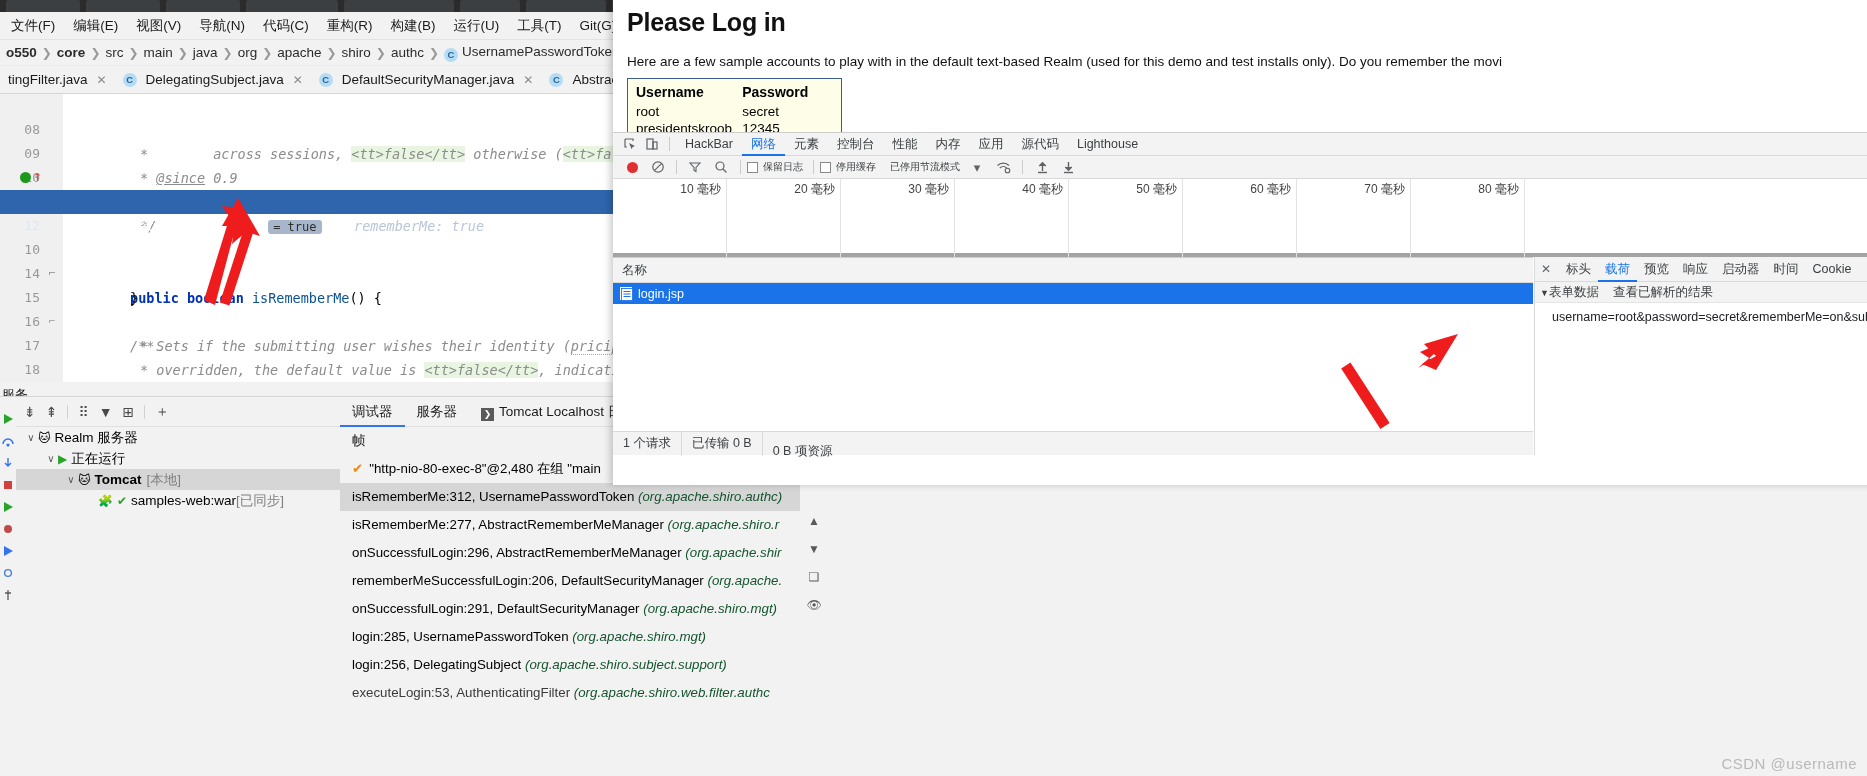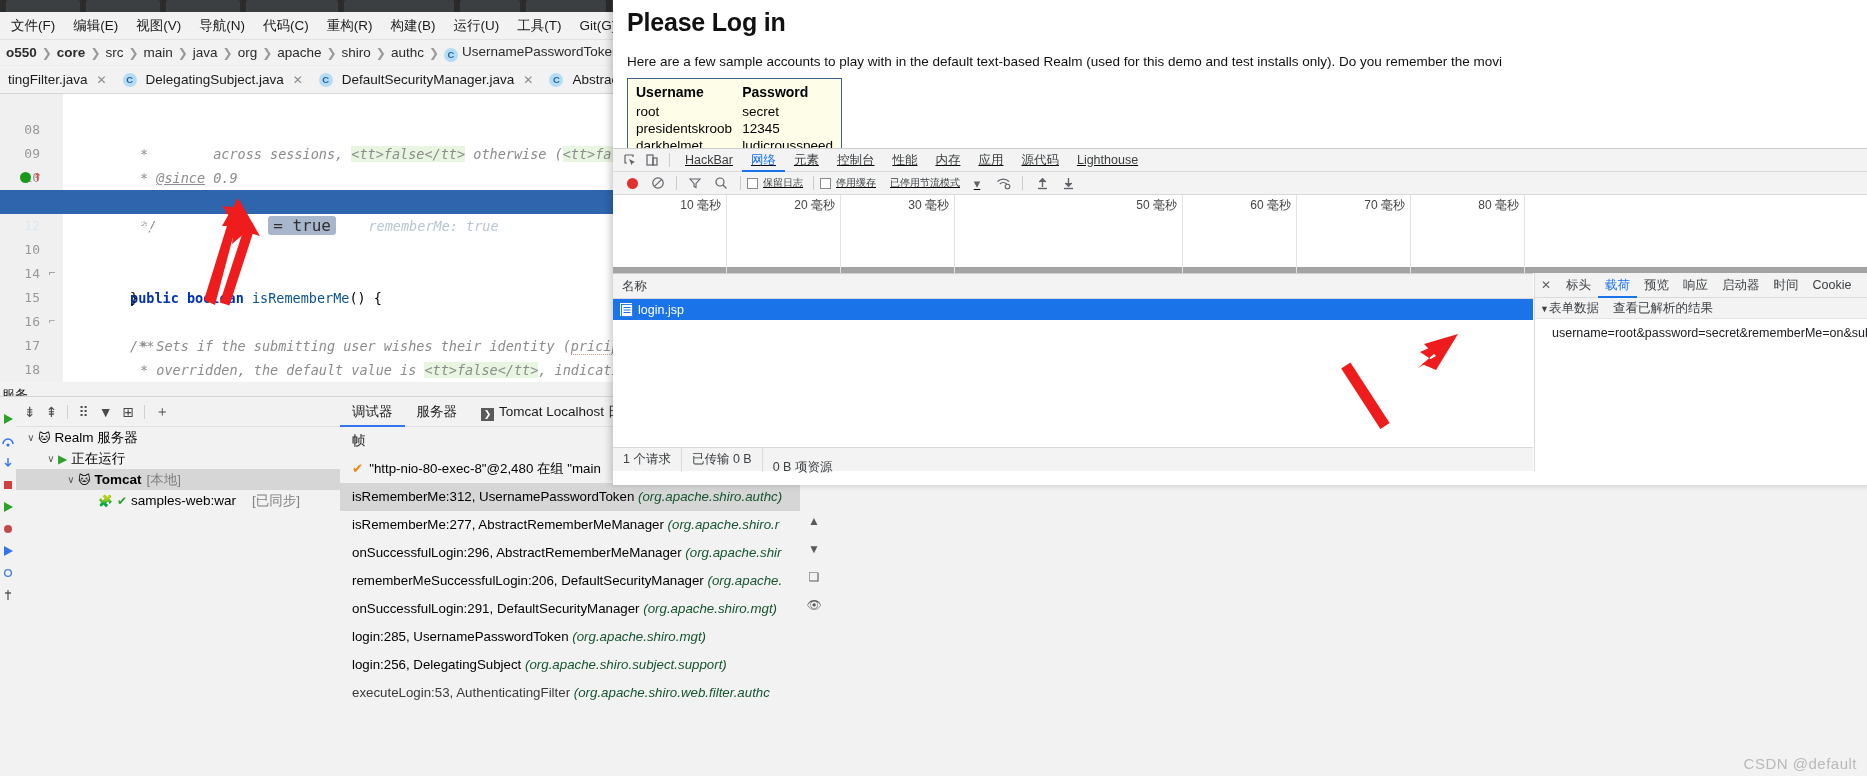--- a/index.html
+++ b/index.html
@@ -35,21 +35,21 @@
   .editor { position:absolute; left:0; top:94px; width:1867px; height:288px; background:#ffffff; font-family:"DejaVu Sans Mono","Liberation Mono",monospace; font-size:13.5px;}
   .gutter { position:absolute; left:0; top:0; width:63px; height:288px; background:#f0f0f0; border-right:0; }
   .crow { position:relative; height:24px; line-height:24px; white-space:pre; }
   .lnum { position:absolute; left:0; width:40px; text-align:right; color:#999; font-family:"DejaVu Sans Mono",monospace; font-size:13px;}
   .fold { position:absolute; left:46px; width:12px; text-align:center; color:#9a9a9a; font-size:11px;}
   .crow.hl { background:#2f65ad; color:#fff; }
   .cmt { color:#8c8c8c; font-style:italic; }
   .kw { color:#0033b3; font-weight:bold; }
   .mth { color:#0b5394; }
   .tt { background:#e8f5e0; }
-  .inline-val { background:#a8b6cc; color:#2f2f2f; border-radius:3px; padding:0 5px; font-size:16px; font-style:normal;}
+  .inline-val { background:#a8b6cc; color:#2f2f2f; border-radius:3px; padding:0 5px; font-size:12px; font-style:normal;}
   .hint { color:#b9c6d8; font-style:italic; }
   .bp { position:absolute; left:20px; top:6px; width:11px; height:11px; border-radius:50%; background:#1a9a1a; }
   .bparrow { position:absolute; left:33px; top:3px; color:#e04a4a; font-size:15px; line-height:15px;}
 
   .svc-label { position:absolute; left:0; top:382px; width:1867px; height:26px; background:#f2f2f2; font-size:13px; color:#1a1a1a; padding-left:2px; line-height:26px;}
 
   .bottompanel { position:absolute; left:0; top:396px; width:1867px; height:380px; background:#f2f2f2; border-top:1px solid #d6d6d6;}
   .toolcol { position:absolute; left:0; top:0; width:16px; height:380px; background:#f2f2f2; }
   .toolcol .tIcon { margin:10px auto; width:12px; height:12px; display:block; }
 
@@ -82,34 +82,34 @@
   #browser { position:absolute; left:613px; top:0; width:1330px; height:485px; background:#ffffff; box-shadow:-3px 0 7px rgba(0,0,0,0.20); }
   .pagearea { position:absolute; left:0; top:0; width:1254px; height:148px; background:#fff; padding:8px 0 0 14px; }
   .pagetitle { font-size:25px; font-weight:bold; color:#111; letter-spacing:-0.2px; }
   .pagedesc { margin-top:17px; font-size:13.5px; color:#111; white-space:nowrap;}
   .acctbox { margin-top:9px; width:215px; border:1px solid #3b5e8c; background:#fdfde8; padding:4px 8px 2px 8px; font-size:13.5px;}
   .acctbox table { border-collapse:collapse; width:100%;}
   .acctbox th { text-align:left; font-weight:bold; padding:1px 0 3px 0; font-size:14px;}
   .acctbox td { padding:1px 0; font-size:13.5px;}
   .acctbox td.u { width:118px; }
 
-  .devtools { position:absolute; left:0; top:148px; width:1254px; height:337px; background:#fff; border-top:1px solid #cdcdcd;text-decoration:underline;}
+  .devtools { position:absolute; left:0; top:132px; width:1254px; height:337px; background:#fff; border-top:1px solid #cdcdcd;}
   .dtTop { height:23px; background:#f3f3f3; border-bottom:1px solid #d9d9d9; display:flex; align-items:center; gap:0; padding-left:6px;}
   .dtTop .ic { width:22px; height:20px; display:flex; align-items:center; justify-content:center; color:#5f6368;}
   .dtTop .sep { width:1px; height:14px; background:#ccc; margin:0 6px;}
   .dtTab { padding:0 9px; height:23px; line-height:22px; font-size:12.5px; color:#3c4043; white-space:nowrap;}
   .dtTab.active { color:#1a73e8; border-bottom:2px solid #1a73e8; }
 
   .dtTools { height:23px; background:#f3f3f3; border-bottom:1px solid #d9d9d9; display:flex; align-items:center; padding-left:6px; gap:0; }
   .dtTools .ic { width:26px; height:20px; display:flex; align-items:center; justify-content:center; color:#5f6368; font-size:13px;}
   .dtTools .lbl { font-size:10px; color:#3c4043; white-space:nowrap; margin-right:4px;}
   .cbx { width:11px; height:11px; border:1px solid #8a8a8a; display:inline-block; margin-right:5px; vertical-align:-1px; background:#fff;}
   .recdot { width:11px; height:11px; border-radius:50%; background:#e03030; }
 
-  .overview { position:absolute; left:0; top:46px; width:1254px; height:78px; background:#fff; border-bottom:6px solid #a3a3a3;}
+  .overview { position:absolute; left:0; top:46px; width:1254px; height:78px; background:#fff; border-bottom:4px solid #a3a3a3;}
   .ovTick { position:absolute; top:0; height:78px; border-right:1px solid #e3e3e3; }
   .ovTick span { position:absolute; right:5px; top:2px; font-size:12px; color:#444; white-space:nowrap;}
 
   .reqhdr { position:absolute; left:0; top:124px; width:920px; height:26px; background:#f3f3f3; border-bottom:1px solid #d9d9d9; border-top:1px solid #cfcfcf; font-size:12.5px; color:#3c4043; line-height:25px; padding-left:9px;}
   .reqlist { position:absolute; left:0; top:150px; width:920px; height:148px; background:#fff; }
   .reqrow { height:21px; display:flex; align-items:center; padding-left:7px; font-size:12.5px; }
   .reqrow.sel { background:#1a73e8; color:#fff; }
   .fileico { width:12px; height:13px; margin-right:6px; border:1px solid #fff; position:relative; }
   .reqfoot { position:absolute; left:0; top:298px; width:920px; height:24px; background:#f3f3f3; border-top:1px solid #d9d9d9; display:flex; align-items:center; font-size:12.5px; color:#3c4043;}
   .reqfoot .seg { padding:0 10px; border-right:1px solid #dadada; height:24px; line-height:23px;}
@@ -324,21 +324,21 @@
         <div class="tnode selected" style="padding-left:48px;">
           <span class="tw">∨</span>
           <span class="tico">🐱</span>
           <span class="bold">Tomcat</span>
           <span class="dim" style="margin-left:5px;">[本地]</span>
         </div>
         <div class="tnode" style="padding-left:82px;">
           <span class="tico">🧩</span>
           <span class="tico" style="color:#2aa32a;">✔</span>
           <span>samples-web:war</span>
-          <span class="dim" style="margin-left:16px;">[已同步]</span>
+          <span class="dim" style="margin-left:0;">[已同步]</span>
         </div>
       </div>
 
       <div class="dbgTabs">
         <div class="dTab active">调试器</div>
         <div class="dTab">服务器</div>
         <div class="dTab"><span class="sq">❯</span><span>Tomcat Localhost 日志</span></div>
       </div>
 
       <div class="frameshdr">帧</div>
@@ -476,20 +476,23 @@
       <div class="overview">
         <div class="ovTick" style="left:0px;width:114px;">
             <span>10 毫秒</span>
           </div>
         <div class="ovTick" style="left:114px;width:114px;">
             <span>20 毫秒</span>
           </div>
         <div class="ovTick" style="left:228px;width:114px;">
             <span>30 毫秒</span>
           </div>
+        <div class="ovTick" style="left:342px;width:114px;">
+            <span>40 毫秒</span>
+          </div>
         <div class="ovTick" style="left:456px;width:114px;">
             <span>50 毫秒</span>
           </div>
         <div class="ovTick" style="left:570px;width:114px;">
             <span>60 毫秒</span>
           </div>
         <div class="ovTick" style="left:684px;width:114px;">
             <span>70 毫秒</span>
           </div>
         <div class="ovTick" style="left:798px;width:114px;">
@@ -546,14 +549,14 @@
     <polygon points="50,0 72,38 58,34 44,46 46,28 34,28" fill="#ee1c1c"></polygon>
     <rect x="44" y="28" width="10" height="80" transform="rotate(18 49 68)" fill="#ee1c1c"></rect>
   </svg>
 
   <svg class="arrow" style="left:1340px;top:330px;width:130px;height:110px;" viewBox="0 0 130 110">
     <rect x="20" y="30" width="11" height="72" transform="rotate(-33 25 66)" fill="#ee1c1c"></rect>
     <polygon points="112,8 80,22 92,30 78,38" fill="#ee1c1c"></polygon>
     <polygon points="118,4 84,14 96,26 82,34 96,40" fill="#ee1c1c"></polygon>
   </svg>
 
-  <div class="watermark">CSDN @default</div>
+  <div class="watermark">CSDN @username</div>
 </div>
 
 </body></html>

